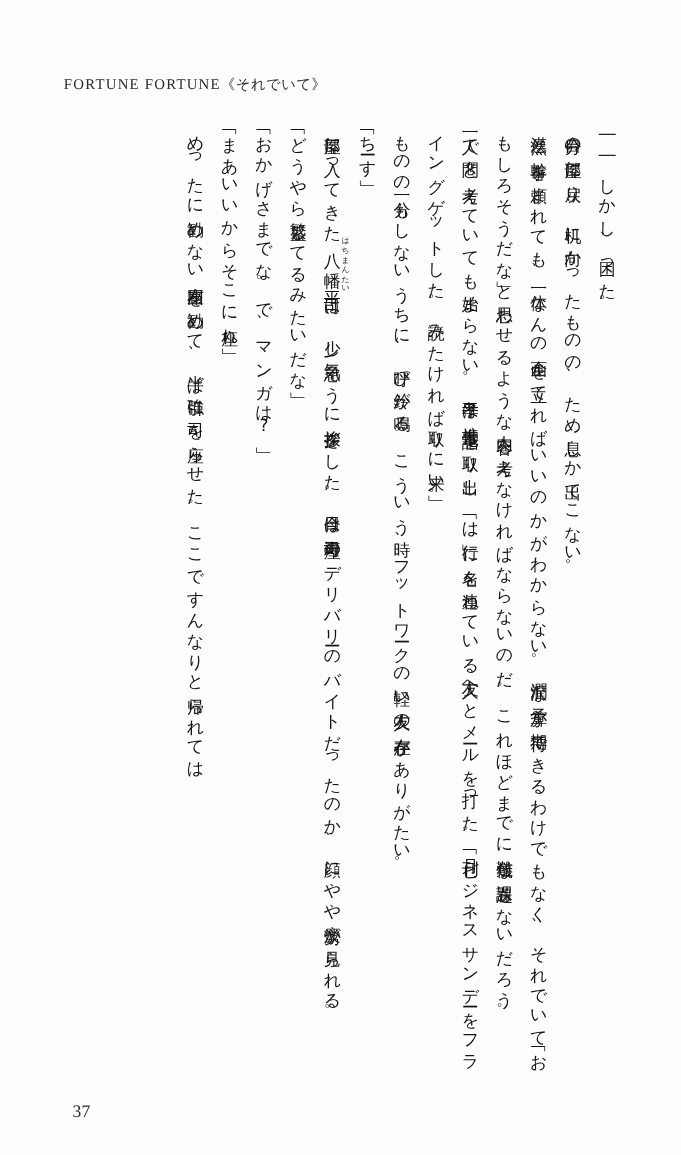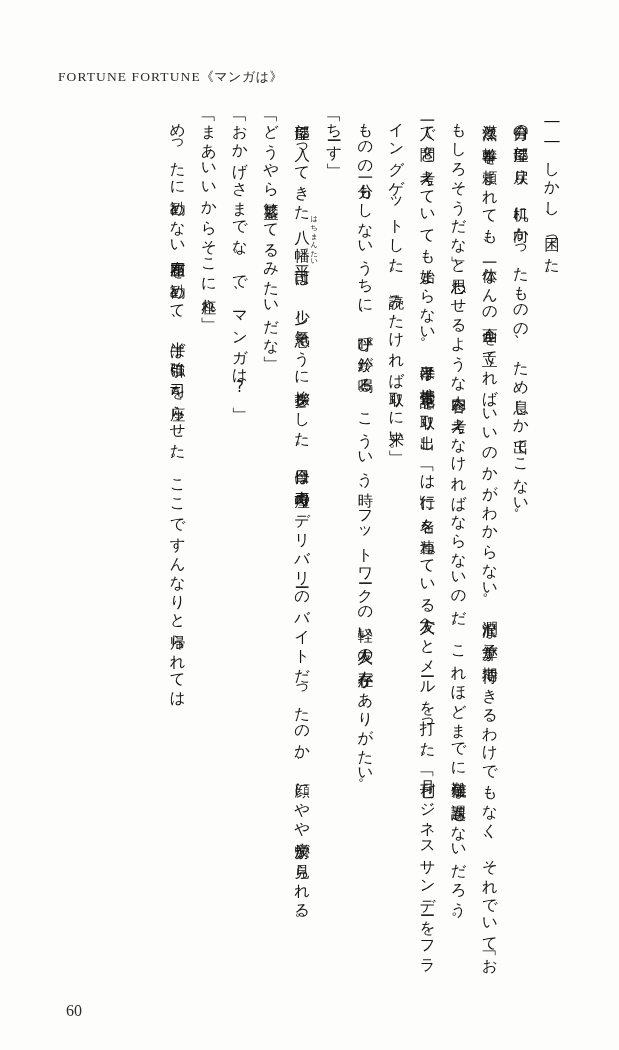--- a/index.html
+++ b/index.html
@@ -81,32 +81,32 @@
     font-size: 16px;
     color: #2b2b2b;
   }
 </style>
 </head>
 <body>
 
 <div class="page">
 
   <div class="header">
-    <span>FORTUNE FORTUNE</span><span class="hdr-jp">《マンガは》</span>
+    <span>FORTUNE FORTUNE</span><span class="hdr-jp">《それでいて》</span>
   </div>
 
   <div class="body-text">
     <p class="indent1">――しかし、困った。</p>
     <p class="indent1">自分の部屋に戻り、机に向かったものの、ため息しか出てこない。</p>
     <p class="indent1">漠然と幹事を頼まれても、一体なんの企画を立てればいいのかがわからない。潤沢な予算が期待できるわけでもなく、それでいて「おもしろそうだな」と思わせるような内容を考えなければならないのだ。これほどまでに難儀な課題もないだろう。</p>
     <p class="indent1">一人で悶々と考えていても始まらない。孝平は携帯電話を取り出し、「は行」に名を連ねている友人へとメールを打った。「月刊ビジネスサンデーをフライングゲットした。読みたければ取りに来い」。</p>
     <p class="indent1">ものの一分もしないうちに、呼び鈴が鳴る。こういう時、フットワークの軽い友人の存在がありがたい。</p>
     <p class="indent1">「ちーす」</p>
     <p class="indent1">部屋に入ってきた<ruby>八幡平<rt>はちまんたい</rt></ruby>司は、少し気怠そうに挨拶をした。今日は寿司屋のデリバリーのバイトだったのか、顔にやや疲労が見られる。</p>
     <p class="indent1">「どうやら繁盛してるみたいだな」</p>
     <p class="indent1">「おかげさまでな。で、マンガは?」</p>
     <p class="indent1">「まあいいからそこに座れ」</p>
     <p class="indent1">めったに勧めない座布団を勧めて、半ば強引に司を座らせた。ここですんなりと帰られては</p>
   </div>
 
-  <div class="folio">60</div>
+  <div class="folio">37</div>
 
 </div>
 
 </body></html>

